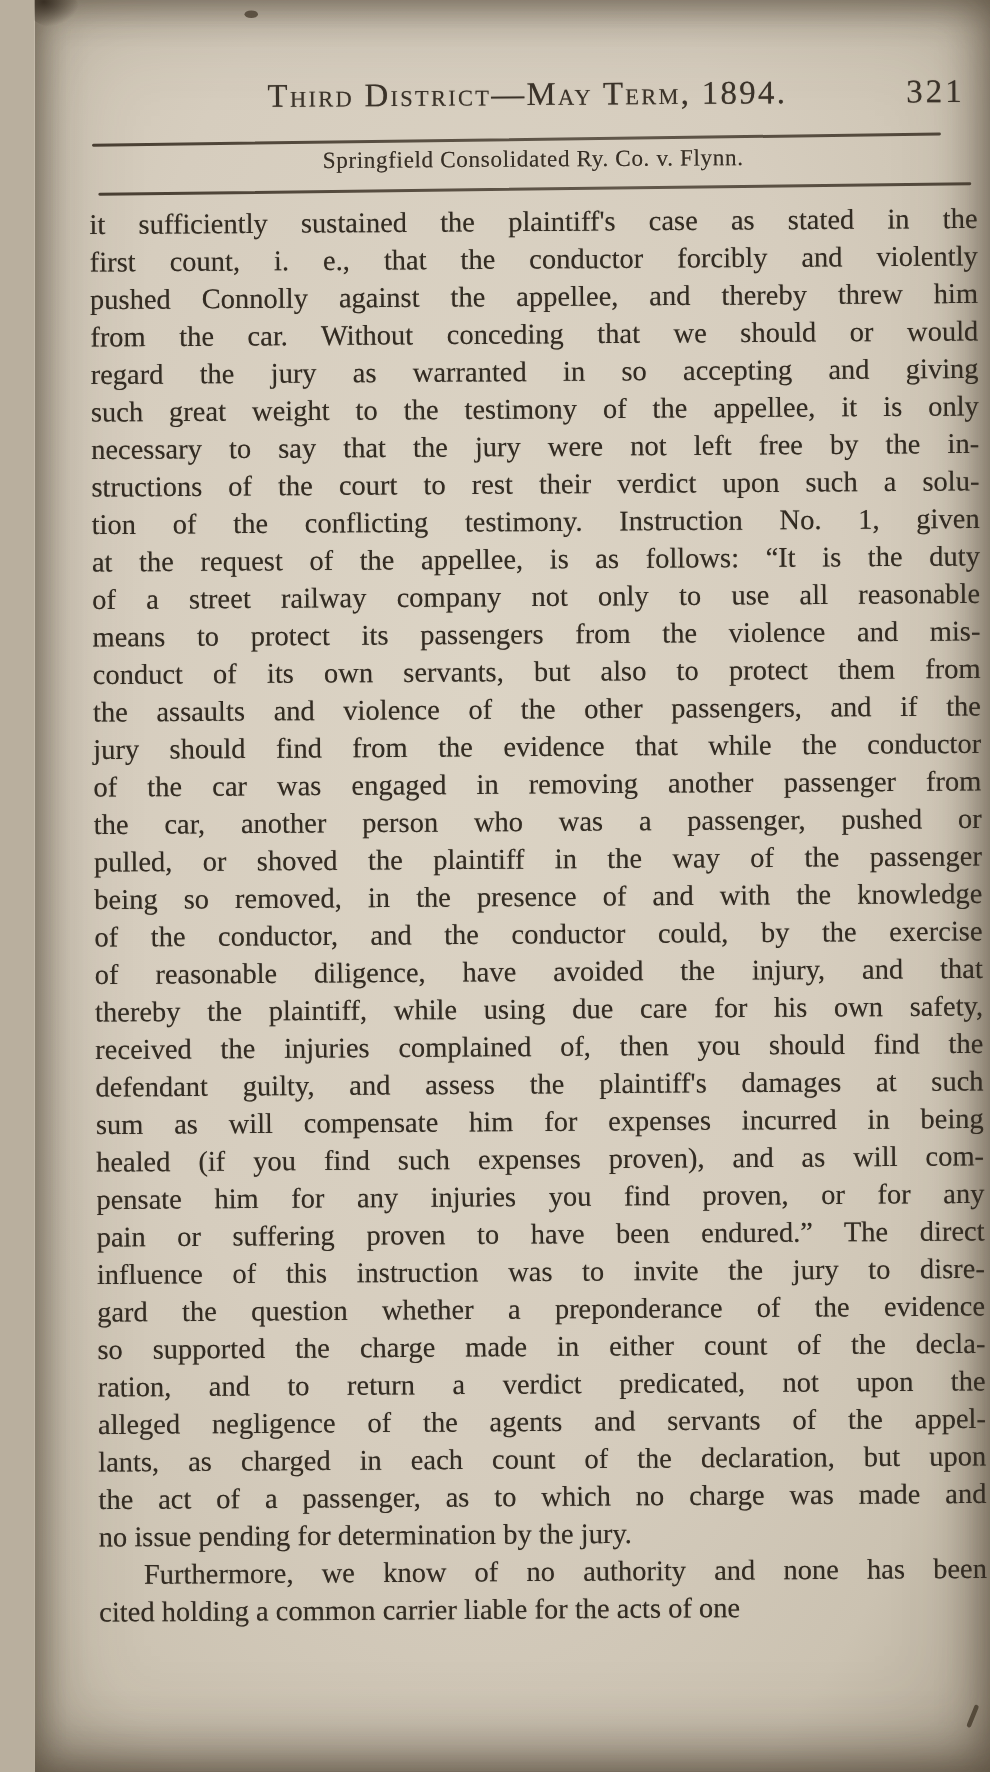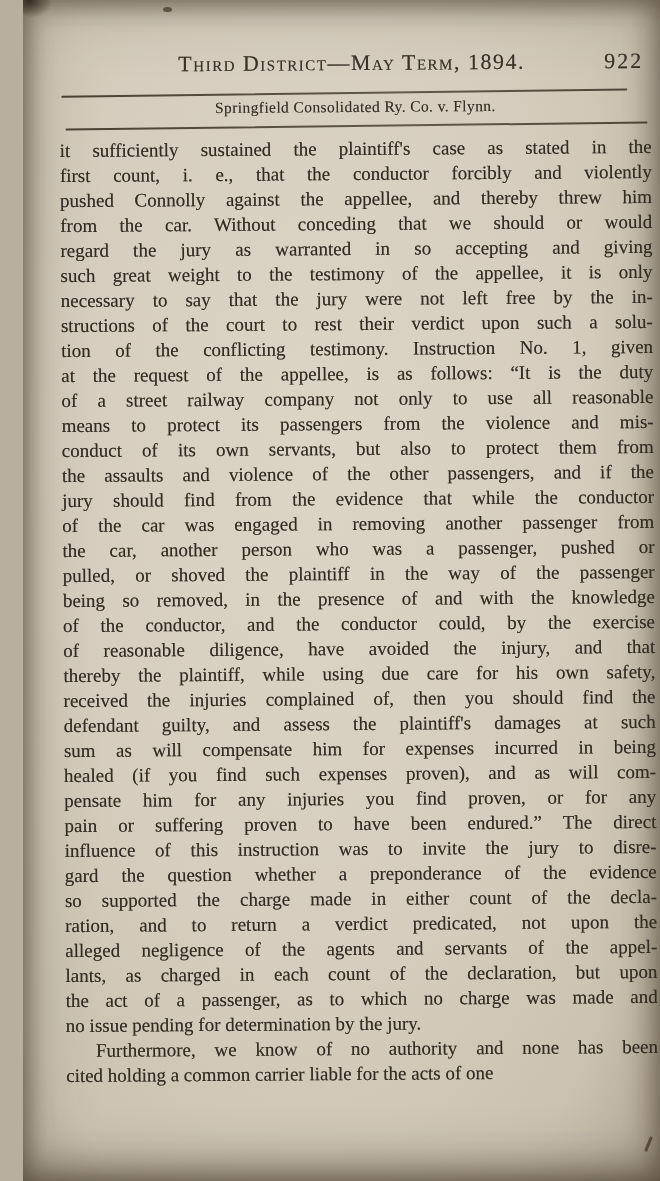--- a/index.html
+++ b/index.html
@@ -134,21 +134,21 @@
 
   <div class="speck speck-corner"></div>
   <div class="speck speck-top"></div>
   <div class="speck speck-right"></div>
   <div class="speck mark-bottom-right"></div>
 
   <div class="content">
 
     <div class="running-header">
       <span class="header-title">Third District—May Term, 1894.</span>
-      <span class="page-number">922</span>
+      <span class="page-number">321</span>
     </div>
 
     <div class="rule rule-top"></div>
 
     <div class="case-caption">Springfield Consolidated Ry. Co. v. Flynn.</div>
 
     <div class="rule rule-bottom"></div>
 
     <div class="body-text">
         <div class="paragraph">

